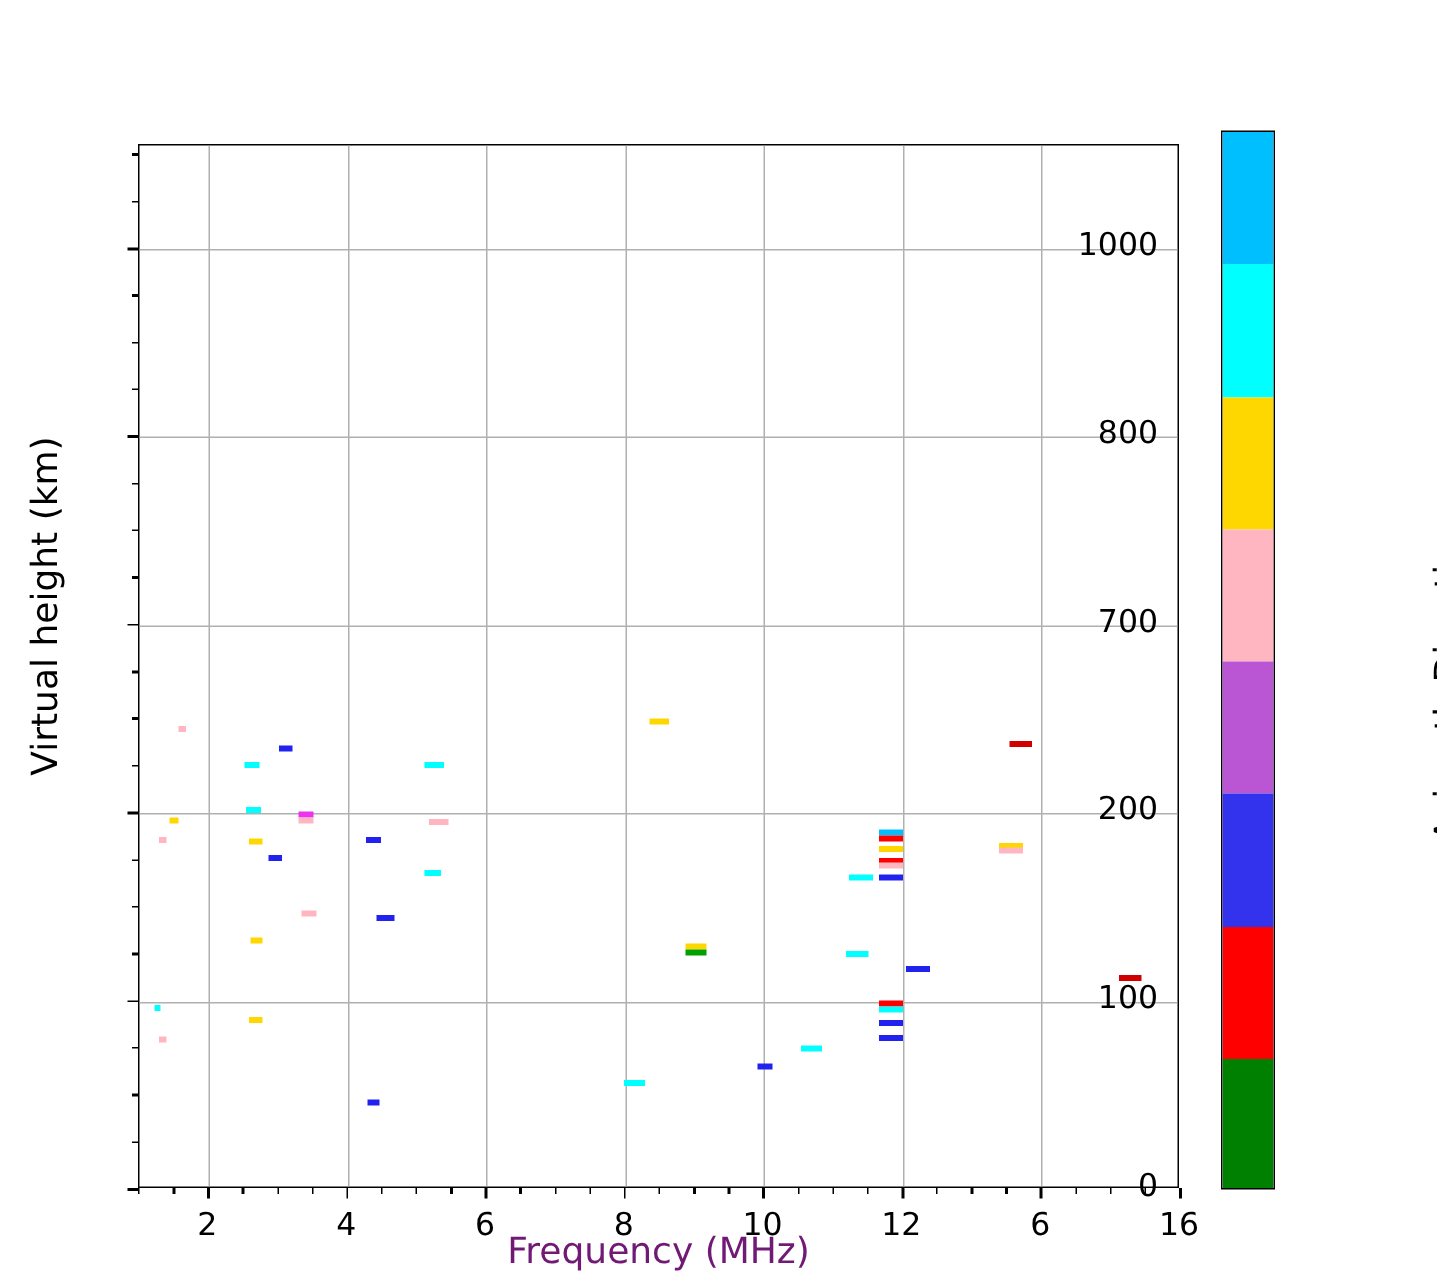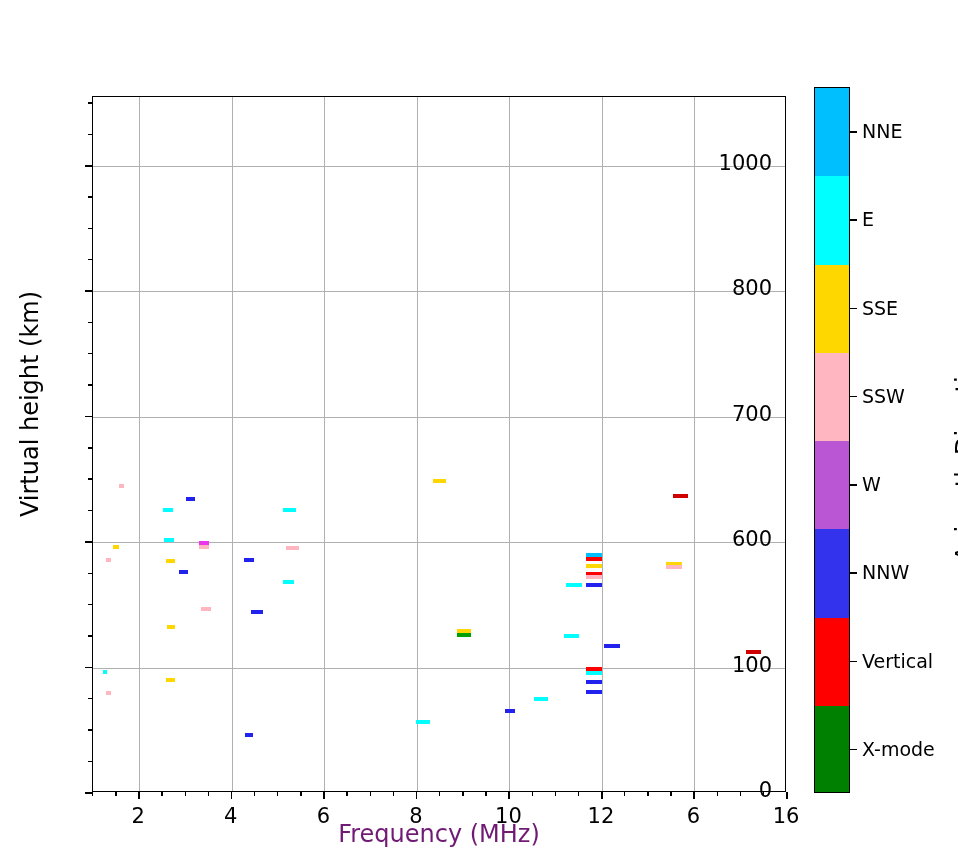--- a/index.html
+++ b/index.html
@@ -285,21 +285,21 @@
       <div class="ytick-minor" style="top: 163.027px;"></div>
       <div class="ytick-minor" style="top: 131.676px;"></div>
       <div class="ytick-minor" style="top: 100.324px;"></div>
       <div class="ytick-minor" style="top: 37.6216px;"></div>
       <div class="ytick-minor" style="top: 6.27027px;"></div>
       <div class="ytick-major" style="top: 696px;"></div>
       <div class="ytick-label" style="top: 682px; right: 14px;">0</div>
       <div class="ytick-major" style="top: 570.595px;"></div>
       <div class="ytick-label" style="top: 556.595px; right: 14px;">100</div>
       <div class="ytick-major" style="top: 445.189px;"></div>
-      <div class="ytick-label" style="top: 431.189px; right: 14px;">600</div>
+      <div class="ytick-label" style="top: 431.189px; right: 14px;">200</div>
       <div class="ytick-major" style="top: 319.784px;"></div>
       <div class="ytick-label" style="top: 305.784px; right: 14px;">700</div>
       <div class="ytick-major" style="top: 194.378px;"></div>
       <div class="ytick-label" style="top: 180.378px; right: 14px;">800</div>
       <div class="ytick-major" style="top: 68.973px;"></div>
       <div class="ytick-label" style="top: 54.973px; right: 14px;">1000</div>
     </div>
   <div id="xtick-container">
       <div class="xtick-minor" style="left: 0px;"></div>
       <div class="xtick-minor" style="left: 23.1333px;"></div>
@@ -348,33 +348,15 @@
   <div id="colorbar">
       <div class="cb-seg" style="height: 88.25px; background: rgb(0, 191, 255);"></div>
       <div class="cb-seg" style="height: 88.25px; background: rgb(0, 255, 255);"></div>
       <div class="cb-seg" style="height: 88.25px; background: rgb(255, 215, 0);"></div>
       <div class="cb-seg" style="height: 88.25px; background: rgb(255, 182, 193);"></div>
       <div class="cb-seg" style="height: 88.25px; background: rgb(186, 85, 211);"></div>
       <div class="cb-seg" style="height: 88.25px; background: rgb(51, 51, 238);"></div>
       <div class="cb-seg" style="height: 88.25px; background: rgb(255, 0, 0);"></div>
       <div class="cb-seg" style="height: 88.25px; background: rgb(0, 128, 0);"></div>
     </div>
-  <div id="cb-ticks">
-      <div class="cb-tick" style="top: 44.125px;"></div>
-      <div class="cb-label" style="top: 44.125px;">NNE</div>
-      <div class="cb-tick" style="top: 132.375px;"></div>
-      <div class="cb-label" style="top: 132.375px;">E</div>
-      <div class="cb-tick" style="top: 220.625px;"></div>
-      <div class="cb-label" style="top: 220.625px;">SSE</div>
-      <div class="cb-tick" style="top: 308.875px;"></div>
-      <div class="cb-label" style="top: 308.875px;">SSW</div>
-      <div class="cb-tick" style="top: 397.125px;"></div>
-      <div class="cb-label" style="top: 397.125px;">W</div>
-      <div class="cb-tick" style="top: 485.375px;"></div>
-      <div class="cb-label" style="top: 485.375px;">NNW</div>
-      <div class="cb-tick" style="top: 573.625px;"></div>
-      <div class="cb-label" style="top: 573.625px;">Vertical</div>
-      <div class="cb-tick" style="top: 661.875px;"></div>
-      <div class="cb-label" style="top: 661.875px;">X-mode</div>
-    </div>
   <div id="cb-title">Azimuth Direction</div>
 
 </div>
 
 </body></html>

